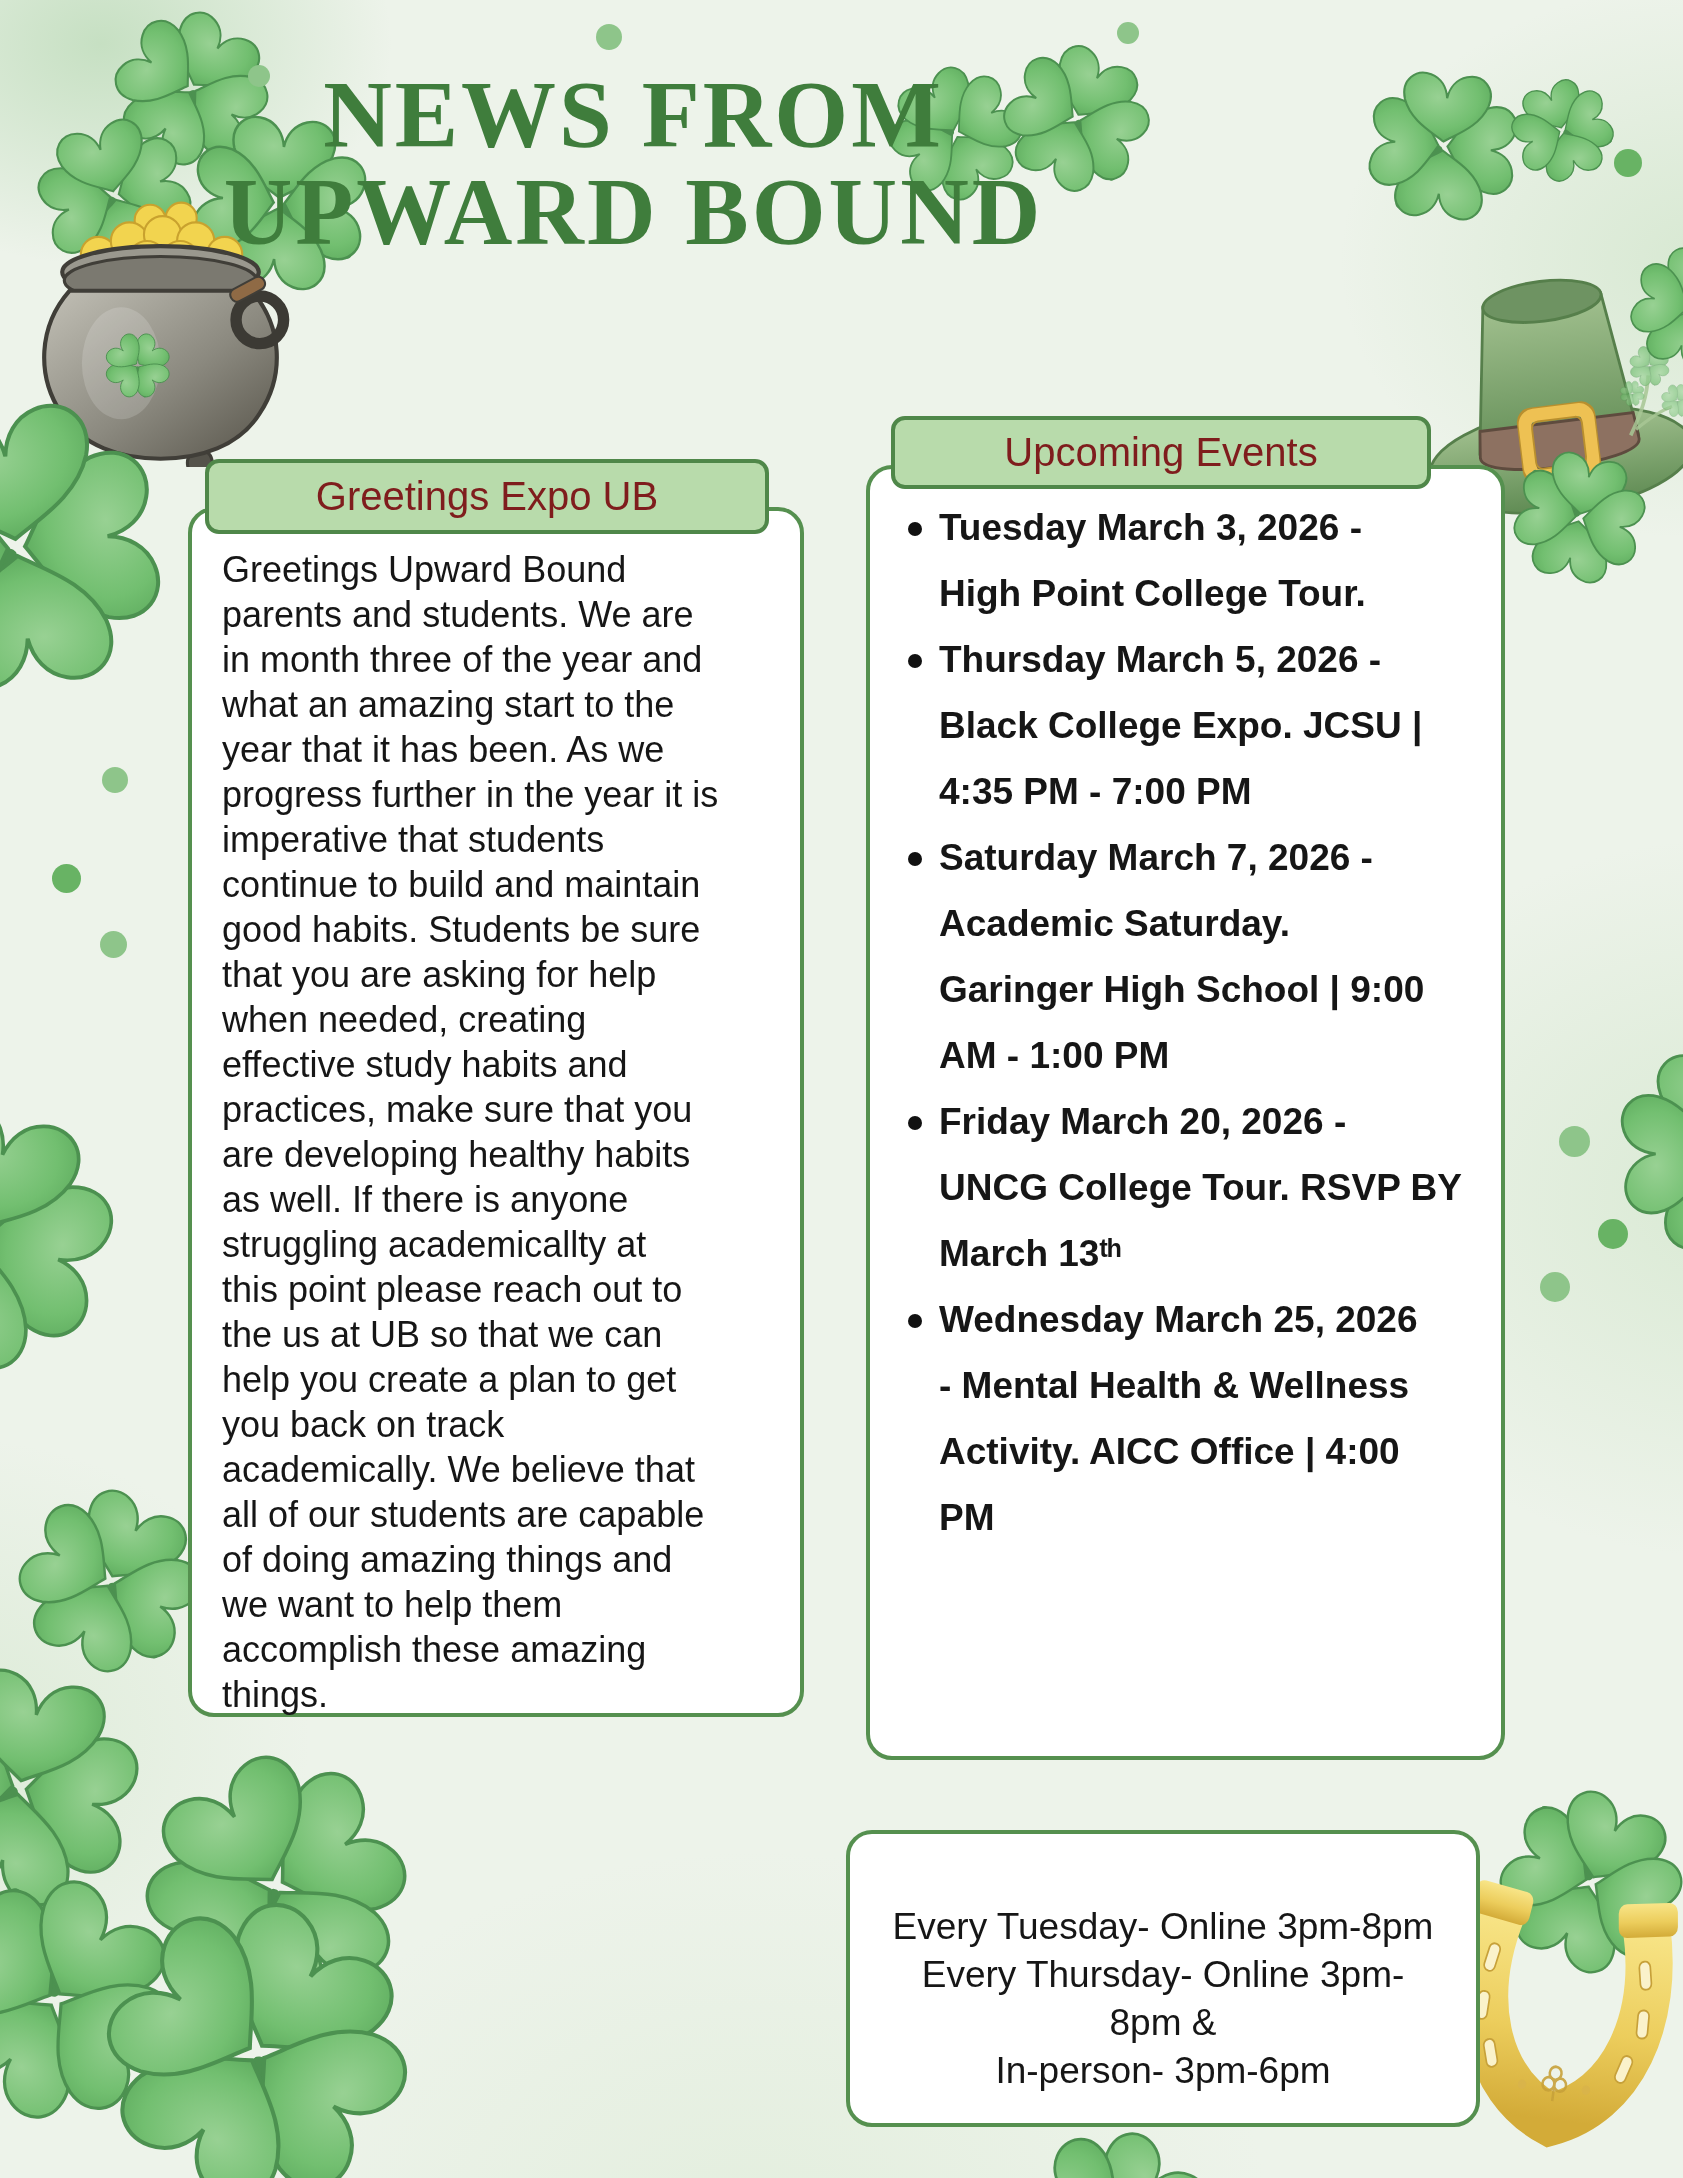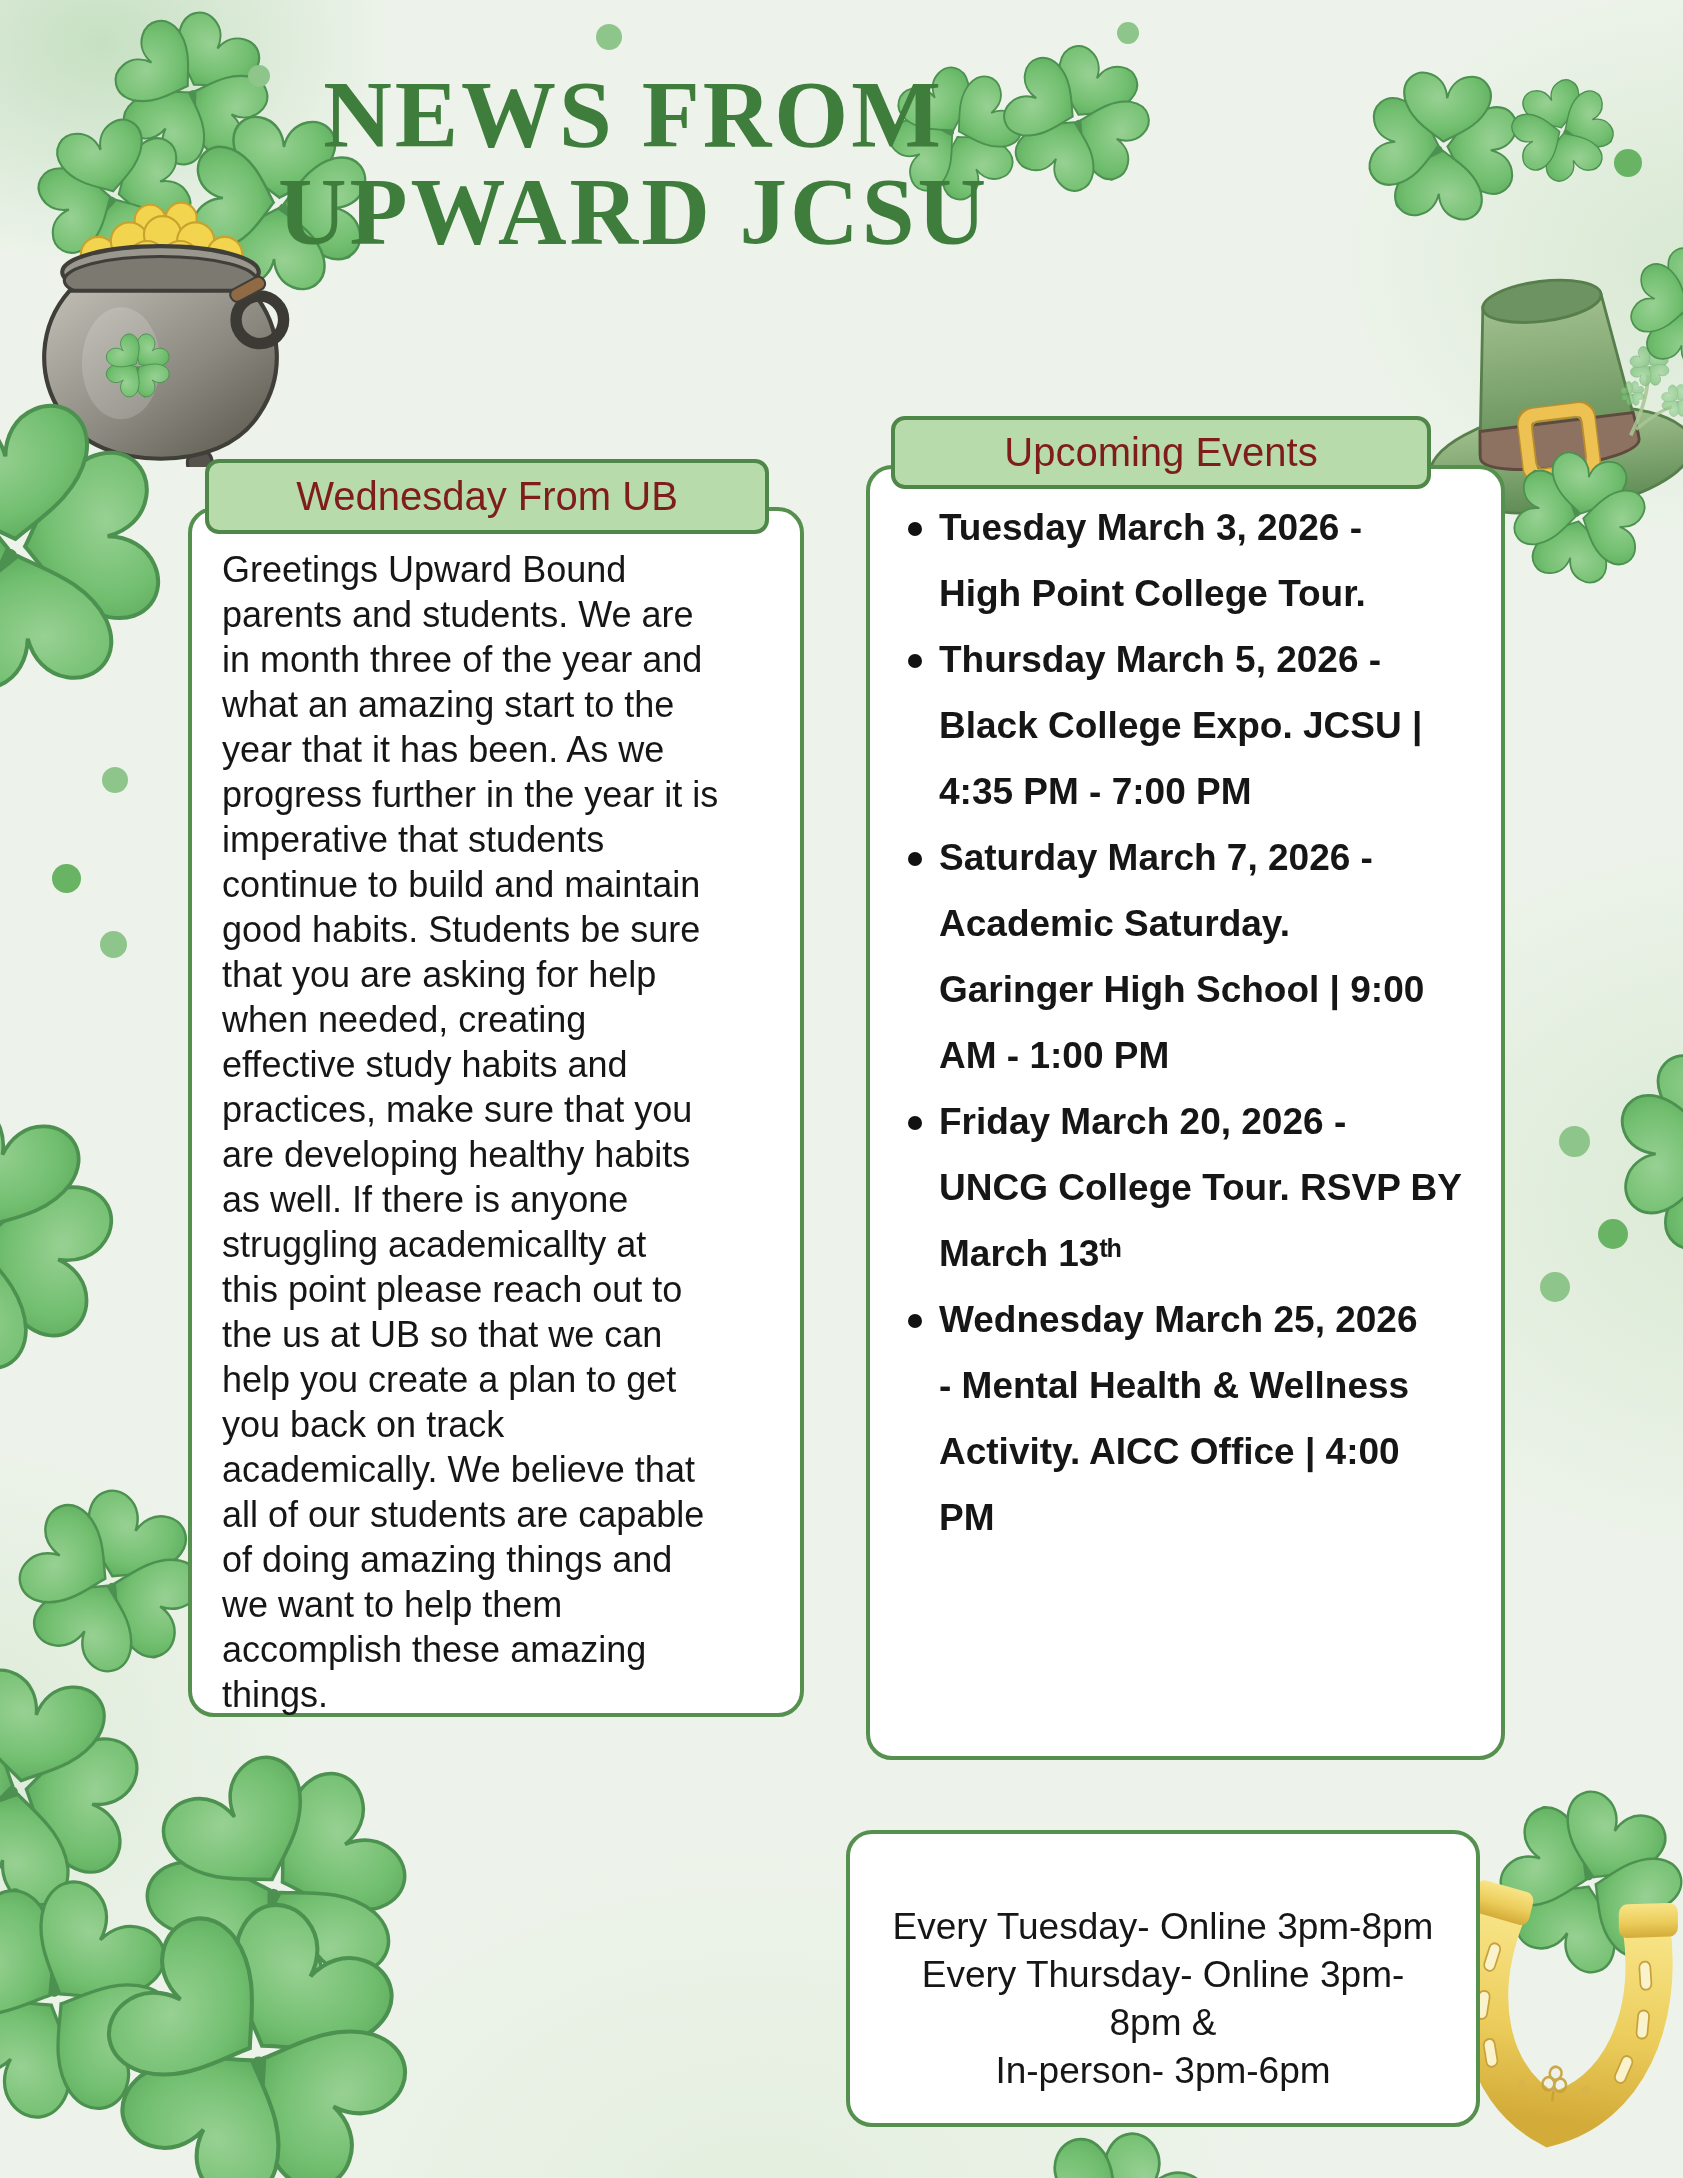--- a/index.html
+++ b/index.html
@@ -241,25 +241,25 @@
   <div class="dot dot-medium" style="left:1614px;top:149px;width:28px;height:28px"></div>
   <div class="dot dot-light" style="left:102px;top:767px;width:26px;height:26px"></div>
   <div class="dot dot-medium" style="left:52px;top:864px;width:29px;height:29px"></div>
   <div class="dot dot-light" style="left:100px;top:931px;width:27px;height:27px"></div>
   <div class="dot dot-light" style="left:1559px;top:1126px;width:31px;height:31px"></div>
   <div class="dot dot-medium" style="left:1598px;top:1219px;width:30px;height:30px"></div>
   <div class="dot dot-light" style="left:1540px;top:1272px;width:30px;height:30px"></div>
 
   <div class="title">
     <div>NEWS FROM</div>
-    <div>UPWARD JCSU</div>
+    <div>UPWARD BOUND</div>
   </div>
 
   <div class="panel-header greetings-header">
-    <span>Wednesday From UB</span>
+    <span>Greetings Expo UB</span>
   </div>
   <div class="panel-box greetings-box">
     <div class="greetings-text">Greetings Upward Bound
 parents and  students. We are
 in month three of the year and
 what an amazing start to the
 year that it has been. As we
 progress further in the year it is
 imperative that students
 continue to build and maintain

